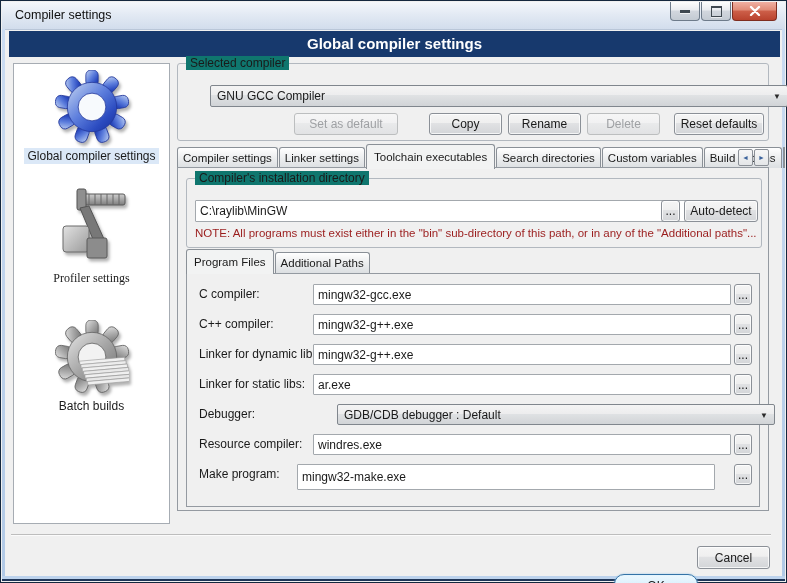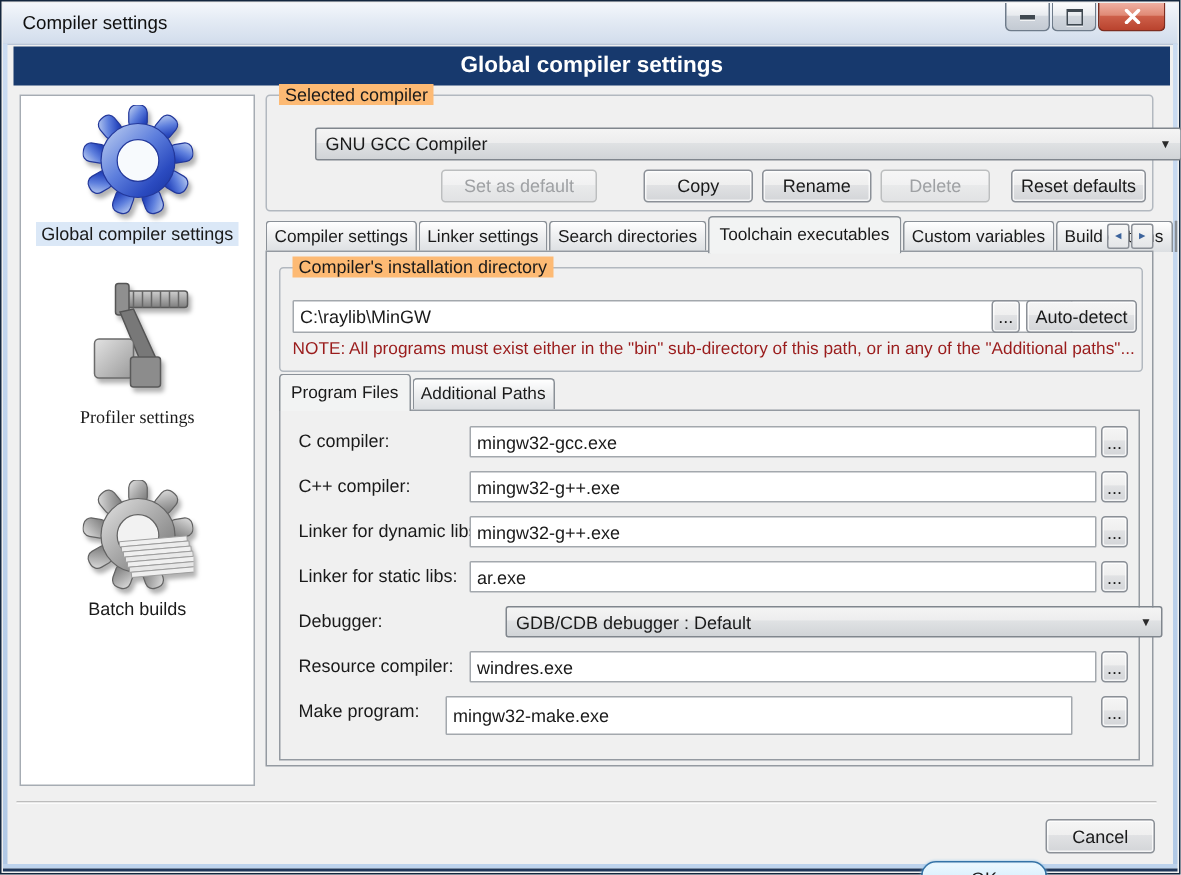--- a/index.html
+++ b/index.html
@@ -25,21 +25,21 @@
     color:#fff;font-weight:bold;font-size:15px;text-align:center;line-height:26px;}
   
   .sidebar{position:absolute;left:12px;top:62px;width:157px;height:461px;background:#fff;
     border:1px solid #a6acb3;box-sizing:border-box;}
   .side-item{position:absolute;left:0;width:100%;display:flex;flex-direction:column;align-items:center;cursor:default;}
   .side-item svg{filter:drop-shadow(2px 3px 1.5px rgba(0,0,0,.30));}
   .side-label{margin-top:4px;padding:1px 3px;}
   .side-label.selected{background:#dbe8f7;}
   
   .groupbox{position:absolute;border:1px solid #b2b8bf;border-radius:3px;box-sizing:border-box;}
-  .group-label{position:absolute;top:-8px;left:8px;background:#fdba74;padding:0 4px;line-height:14px;}
+  .group-label{position:absolute;top:-8px;left:8px;background:#0f766e;padding:0 4px;line-height:14px;}
   
   .combo{position:absolute;height:22px;border:1px solid #80868d;border-radius:2px;box-sizing:border-box;
     background:linear-gradient(#f4f4f4,#ededee 45%,#e0e2e4 46%,#d1d4d7);
     display:flex;align-items:center;padding:0 20px 0 6px;cursor:default;margin-left:24px;}
   .combo .arrow{position:absolute;right:6px;top:50%;transform:translateY(-50%);font-size:8px;color:#2a2a2a;}
   .tfield{position:absolute;height:22px;border:1px solid #a3a8ad;box-sizing:border-box;background:#fff;
     font-family:"Liberation Sans","DejaVu Sans",sans-serif;font-size:12px;color:#1a1a1a;padding:0 4px;border-radius:1px;}
   .btn{border:1px solid #8b9097;border-radius:3px;font-size:12px;color:#1a1a1a;text-align:center;
     background:linear-gradient(#f5f5f5,#efefef 45%,#e1e2e4 46%,#d3d5d8);
     box-shadow:inset 0 0 0 1px rgba(255,255,255,.75);box-sizing:border-box;cursor:default;
@@ -184,22 +184,22 @@
     <div class="btn disabled" style="left:116px;top:49px;width:104px;height:22px;">Set as default</div>
     <div class="btn" style="left:251px;top:49px;width:73px;height:22px;">Copy</div>
     <div class="btn" style="left:330px;top:49px;width:73px;height:22px;">Rename</div>
     <div class="btn disabled" style="left:409px;top:49px;width:73px;height:22px;">Delete</div>
     <div class="btn" style="left:496px;top:49px;width:90px;height:22px;">Reset defaults</div>
   </div>
 
   <div class="tabstrip" style="left:176px;top:142px;width:556px;height:25px;">
     <div class="tab">Compiler settings</div>
     <div class="tab">Linker settings</div>
+    <div class="tab active">Toolchain executables</div>
     <div class="tab">Search directories</div>
-    <div class="tab active">Toolchain executables</div>
     <div class="tab">Custom variables</div>
     <div class="tab">Build options</div>
     <div class="tab sliver"></div>
   </div>
   <div class="scrollbtn" style="left:737px;top:148px;">
       <span>◄</span>
     </div>
   <div class="scrollbtn" style="left:753px;top:148px;">
       <span>►</span>
     </div>

